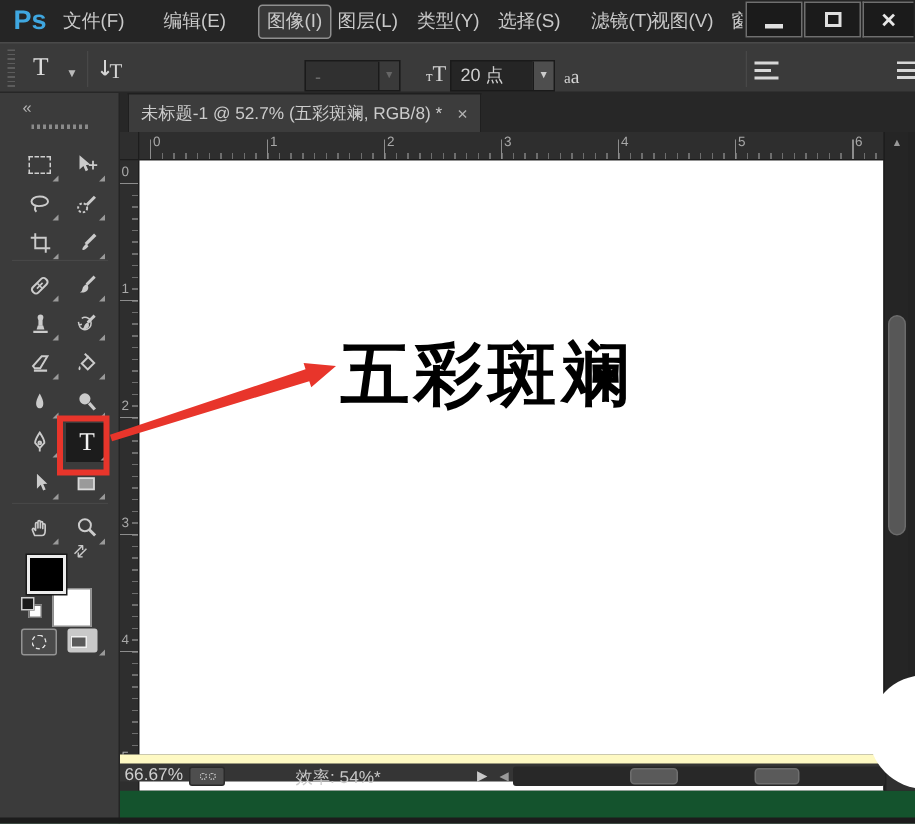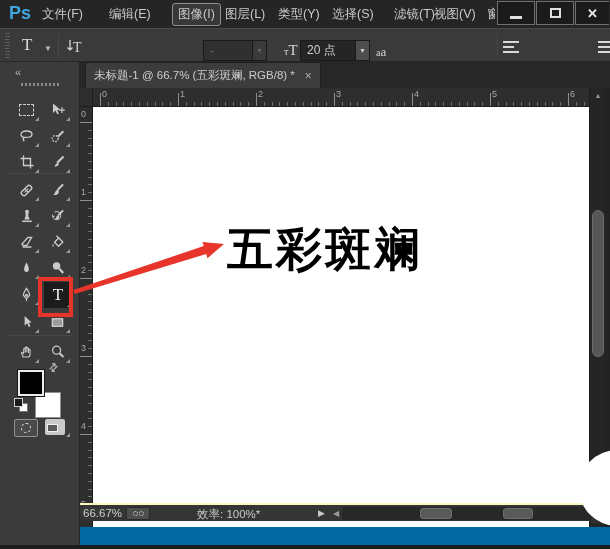--- a/index.html
+++ b/index.html
@@ -1,17 +1,17 @@
 <!DOCTYPE html>
 <html><head>
 <meta charset="utf-8">
 <style>
   * { margin:0; padding:0; box-sizing:border-box; }
   html,body { width:610px; height:549px; background:#1c1c1c; font-family:"Liberation Sans", sans-serif; }
-  #window { position:relative; width:610px; height:549px; overflow:hidden; background:#0369a1; }
+  #window { position:relative; width:610px; height:549px; overflow:hidden; background:#14532d; }
 
   
   #titlebar { position:absolute; left:0; top:0; width:610px; height:28px; background:#252525; }
   #ps-logo { position:absolute; left:9px; top:3px; font-size:18px; font-weight:bold; color:#3fa7e0; letter-spacing:0px; }
   .menu-item { position:absolute; top:6px; font-size:12.5px; color:#c9c9c9; white-space:nowrap; }
   .menu-item.active { border:1px solid #8f8f8f; border-radius:3px; background:#383838; padding:2px 5px; top:3px; }
   #menu-partial { position:absolute; top:6px; left:487px; width:8px; overflow:hidden; font-size:12.5px; color:#c9c9c9; }
   .winbtn { position:absolute; top:1px; height:24px; background:#1b1b1b; border:1px solid #6f6f6f; display:flex; align-items:center; justify-content:center; }
   #btn-min { left:497px; width:38px; }
   #btn-max { left:536px; width:38px; }
@@ -108,21 +108,21 @@
   #vscroll { position:absolute; left:509px; top:0; width:16px; height:439px; background:#252525; border-left:1px solid #1d1d1d; }
   #vscroll .arr { position:absolute; left:0; width:16px; text-align:center; color:#999; font-size:7px; }
   #vscroll .arr.up { top:4px; } #vscroll .arr.down { bottom:6px; }
   #vthumb { position:absolute; left:2px; top:122px; width:12px; height:147px; background:#575757; border:1px solid #6b6b6b; border-radius:6px; }
   #right-strip { position:absolute; left:525px; top:0; width:5px; height:439px; background:#232323; }
 
   
   #watermark-circle { position:absolute; left:579px; top:450px; width:76px; height:76px; background:#fff; border-radius:50%; z-index:5; }
 
   
-  #statusbar { position:absolute; left:80px; top:503px; width:530px; height:18px; background:#353535; border-top:2px solid #fef9c3; }
+  #statusbar { position:absolute; left:80px; top:503px; width:530px; height:18px; background:#353535; border-top:6px solid #fef9c3; }
   #status-zoom { position:absolute; left:3px; top:2px; font-size:11.5px; color:#d0d0d0; }
   #status-gears { position:absolute; left:46px; top:2px; width:24px; height:13px; background:#4e4e4e; border:1px solid #2a2a2a; border-radius:2px; display:flex; align-items:center; justify-content:center; gap:1px; }
   #status-gears i { width:5px; height:5px; border:1px dotted #c9c9c9; border-radius:50%; }
   #status-eff { position:absolute; left:117px; top:2px; font-size:11.5px; color:#c9c9c9; }
   #status-menu-arrow { position:absolute; left:238px; top:3px; color:#c9c9c9; font-size:9px; }
   #hscroll-left { position:absolute; left:253px; top:4px; color:#9a9a9a; font-size:8px; }
   #hscroll-track { position:absolute; left:262px; top:2px; width:248px; height:13px; background:#282828; border-radius:2px; }
   .hthumb { position:absolute; top:1px; height:11px; background:#5a5a5a; border:1px solid #6e6e6e; border-radius:3px; }
   #hthumb1 { left:78px; width:32px; } #hthumb2 { left:161px; width:30px; }
   #status-corner { position:absolute; left:510px; top:0; width:20px; height:18px; background:#303030; border-left:1px solid #222; }
@@ -327,21 +327,21 @@
     <div id="quickmask">
         <div class="qm-circle"></div>
       </div>
     <div id="screenmode">
         <div class="sm-inner"></div>
       </div>
   </div>
 
   <div id="tabbar">
     <div id="doc-tab">
-      <span class="tab-title">未标题-1 @ 66.7% (五彩斑斓, RGB/8) *</span>
+      <span class="tab-title">未标题-1 @ 52.7% (五彩斑斓, RGB/8) *</span>
       <span class="tab-close">×</span>
     </div>
   </div>
 
   <div id="docarea">
     <div id="ruler-corner"></div>
     <div id="hruler">
         <span class="rlabel" style="left: 9px;">0</span>
         <span class="rlabel" style="left: 87px;">1</span>
         <span class="rlabel" style="left: 165px;">2</span>
@@ -374,21 +374,21 @@
     <polygon points="3.3,55.9 133.7,12.1 132.4,8.0 154,10 137.5,24.2 136.2,20.1 4.7,60.1" fill="#e8352b"></polygon>
   </svg>
   <div id="watermark-circle"></div>
 
   <div id="statusbar">
     <span id="status-zoom">66.67%</span>
     <div id="status-gears">
         <i></i>
         <i></i>
       </div>
-    <span id="status-eff">效率: 100%*</span>
+    <span id="status-eff">效率: 54%*</span>
     <span id="status-menu-arrow">▶</span>
     <span id="hscroll-left">◀</span>
     <div id="hscroll-track">
       <div class="hthumb" id="hthumb1"></div>
       <div class="hthumb" id="hthumb2"></div>
     </div>
     <div id="status-corner"></div>
   </div>
   <div id="bottom-strip"></div>
 

